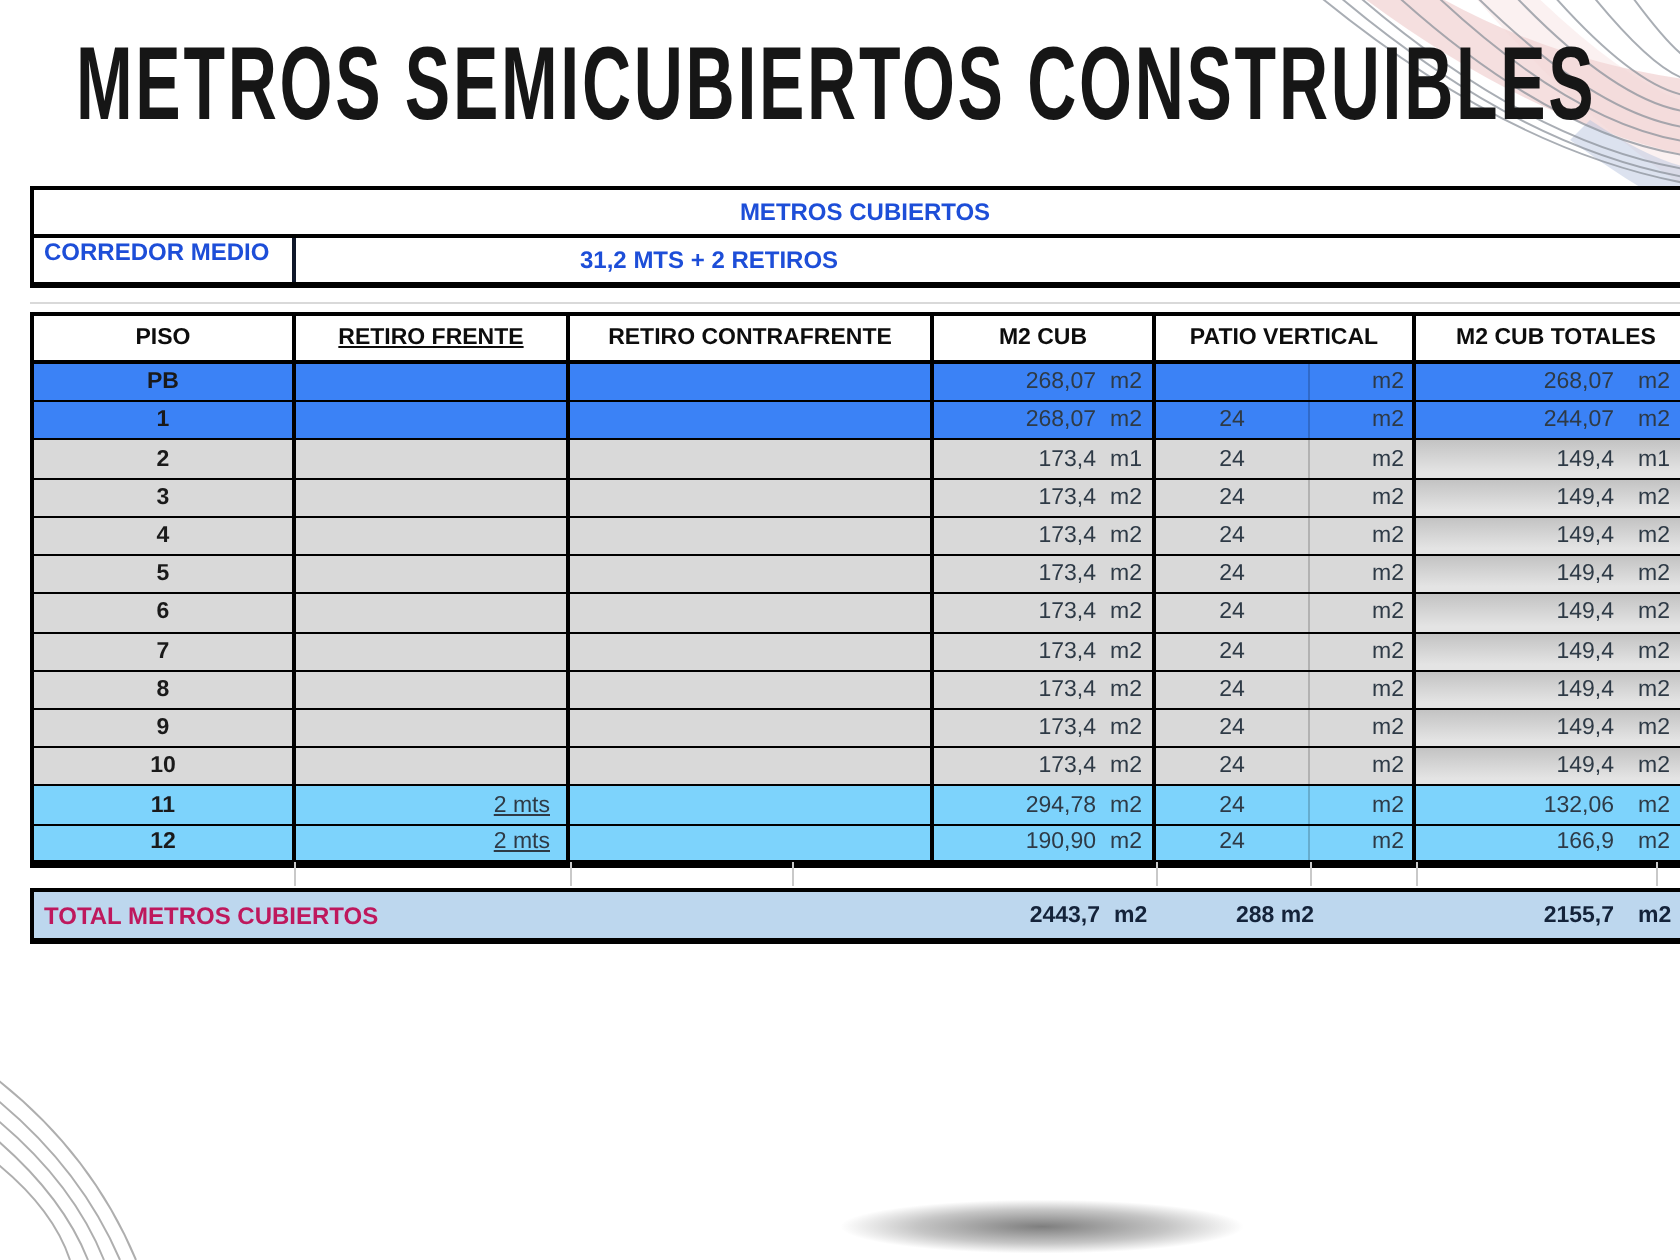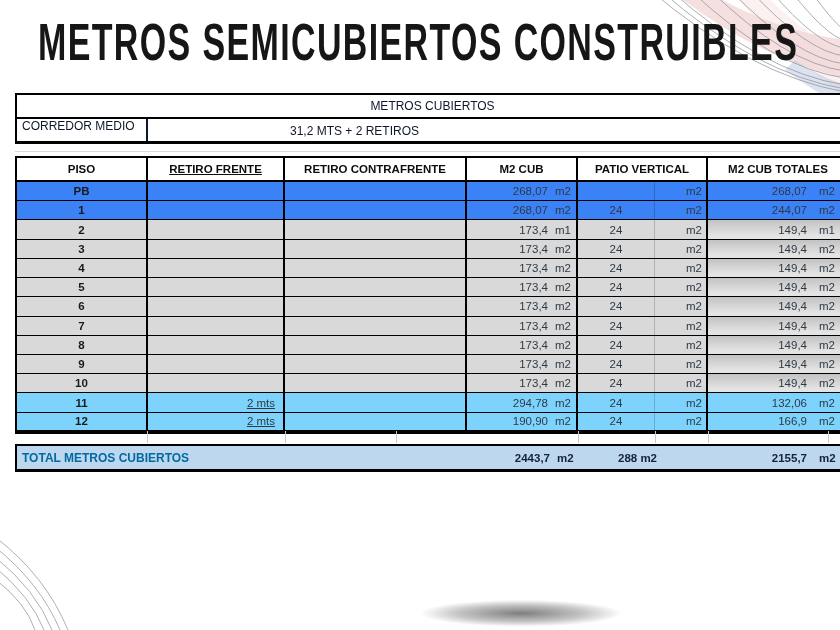--- a/index.html
+++ b/index.html
@@ -27,21 +27,21 @@
   
   .sheet{position:absolute;left:15px;box-sizing:border-box;background:#fff;}
   .hl{position:absolute;background:#d9d9d9;height:1px;}
   .faint-v{position:absolute;width:1px;background:#c9c9c9;}
   
   #summary{
     top:93px;width:833px;border:2px solid #000;border-right:none;border-bottom:3px solid #000;
   }
   #summary .srow{display:flex;align-items:center;height:22px;}
   #summary .srow1{border-bottom:2px solid #000;justify-content:center;}
-  #summary .b{font-weight:normal;font-size:12px;color:#0f172a;}
+  #summary .b{font-weight:bold;font-size:12px;color:#1d4ed8;}
   #summary .cell-label{width:131px;border-right:2px solid #0f172a;padding-left:5px;box-sizing:border-box;height:100%;display:flex;align-items:flex-start;}
   #summary .cell-value{flex:1;padding-left:142px;}
   
   #main{
     top:156px;width:833px;border:2px solid #000;border-right:none;
   }
   .trow{display:flex;height:19.23px;border-bottom:1px solid #000;box-sizing:border-box;}
   .trow:last-child{border-bottom:2px solid #000;}
   .trow.head{height:24px;border-bottom:2px solid #000;background:#fff;}
   .c{box-sizing:border-box;border-right:2px solid #000;display:flex;align-items:center;font-size:11.5px;color:#2e3a46;overflow:hidden;}
@@ -59,21 +59,21 @@
   .row-yellow .c{background:#3b82f6;}
   .row-gray .c{background:#d9d9d9;}
   .row-gray .tot{background:linear-gradient(180deg,#c3c3c3 0%,#e4e4e4 85%);}
   .row-blue .c{background:#7dd3fc;}
   
   #totalbar{
     top:444px;width:833px;height:23px;background:#bdd7ee;
     border:2px solid #000;border-right:none;border-bottom:3px solid #000;
     display:flex;align-items:center;box-sizing:content-box;
   }
-  #totalbar .label{width:450px;padding-left:5px;font-weight:bold;font-size:12px;color:#0369a1;box-sizing:border-box;}
+  #totalbar .label{width:450px;padding-left:5px;font-weight:bold;font-size:12px;color:#be185d;box-sizing:border-box;}
   #totalbar .tc{display:flex;align-items:center;font-weight:bold;font-size:11.5px;color:#14233a;box-sizing:border-box;}
 </style>
 </head>
 <body>
 
 <svg id="deco-tr" class="deco" width="230" height="115" viewBox="0 0 230 115">
   <path d="M60,-10 Q150,60 235,78 L235,40 Q160,30 95,-10 Z" fill="#e9b9b9" opacity="0.45"></path>
   <path d="M150,-10 Q200,40 235,52 L235,95 Q180,60 120,-10 Z" fill="#f3d6d6" opacity="0.35"></path>
   <path d="M185,60 Q215,80 235,84 L235,108 Q205,92 175,70 Z" fill="#b9c6e0" opacity="0.5"></path>
   <g stroke="#8d939c" stroke-width="1" fill="none" opacity="0.75">

